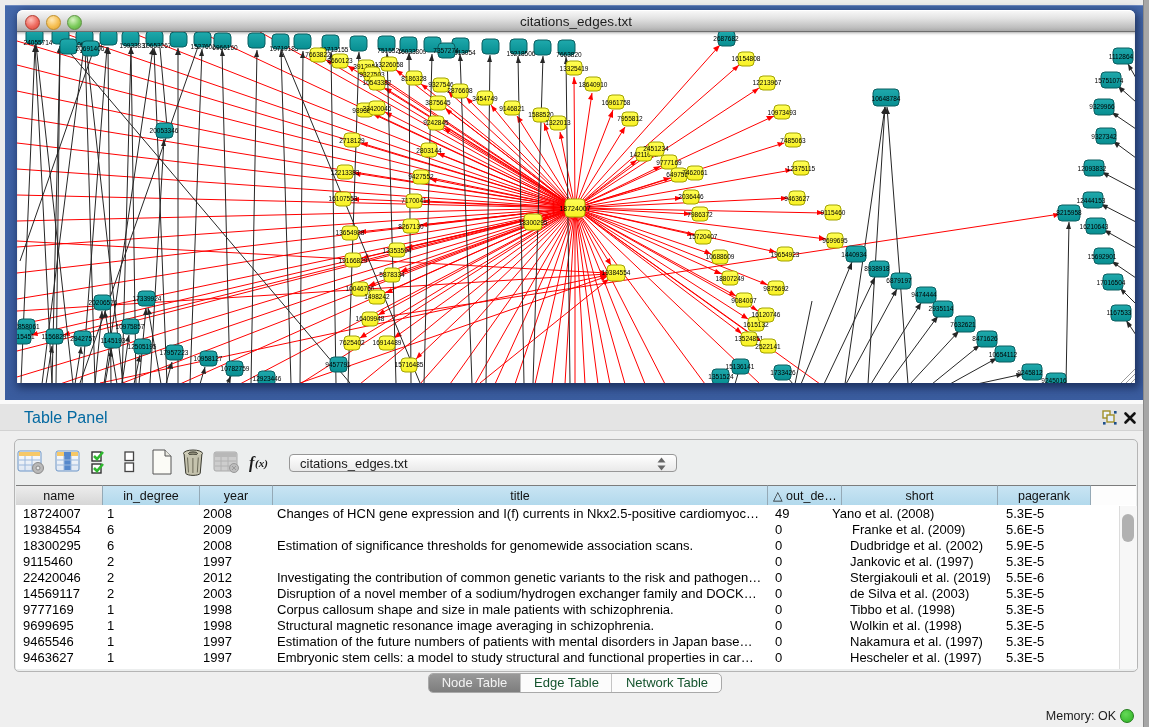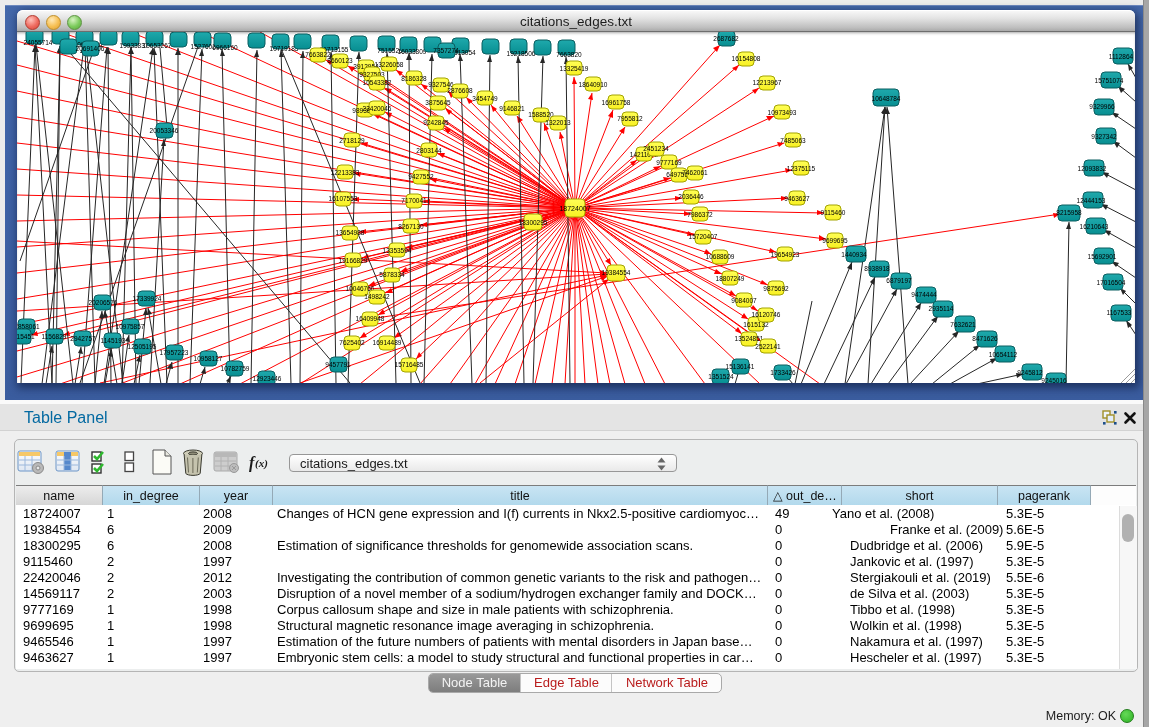--- a/index.html
+++ b/index.html
@@ -22,21 +22,21 @@
 border:1px solid #979797;border-radius:4px;font-size:13px;color:#1a1a1a;line-height:18px;padding-left:10px;box-sizing:border-box}
 .hc{position:absolute;top:485px;height:20px;background:linear-gradient(180deg,#c9e4f3,#b2d9ec);
 border-right:1px solid #94a9b6;border-top:1px solid #7c7c7c;box-sizing:border-box;
 font-size:12.5px;color:#111;text-align:center;line-height:20px}
 #rowsbg{left:16px;top:505px;width:1120px;height:164px;background:#fff}
 .trow{position:absolute;left:0;width:1149px;height:16px;font-size:13px;color:#000}
 .trow span{position:absolute;top:0;white-space:nowrap}
 #sbar{left:1119px;top:506px;width:17px;height:163px;background:#f7f7f7;border-left:1px solid #dcdcdc}
 #sthumb{left:1121.5px;top:514px;width:12px;height:28px;background:#b1b1b1;border-radius:6px}
 #tabs{left:428px;top:673px;width:294px;height:20px;background:#fcfcfc;border:1px solid #a9a9a9;border-radius:5px;box-sizing:border-box}
-.seg{position:absolute;top:0;height:18px;font-size:13px;line-height:18px;text-align:center;color:#b91c1c}
+.seg{position:absolute;top:0;height:18px;font-size:13px;line-height:18px;text-align:center;color:#14532d}
 #seg1{left:0;width:91px;background:linear-gradient(180deg,#999,#7d7d7d);color:#f3f3f3;border-radius:4px 0 0 4px}
 #seg2{left:91px;width:91px;border-left:1px solid #c4c4c4}
 #seg3{left:182px;width:110px;border-left:1px solid #c4c4c4}
 #mem{left:940px;top:709px;width:176px;text-align:right;font-size:12.5px;color:#1c1c1c}
 #memdot{left:1120px;top:709px;width:12px;height:12px;border-radius:50%;background:radial-gradient(circle at 40% 35%,#64d957,#2eb224);border:1px solid #217c1a}
 #close{left:1123px;top:411px;width:14px;height:14px}
 </style></head><body>
 <div id="desk" class="abs">
  <div id="win" class="abs">
   <div id="tbar" class="abs">
@@ -745,30 +745,30 @@
     <span style="left:277px">Changes of HCN gene expression and I(f) currents in Nkx2.5-positive cardiomyoc…</span>
     <span style="left:775px">49</span>
     <span style="left:832px">Yano et al. (2008)</span>
     <span style="left:1006px">5.3E-5</span>
   </div>
 <div class="trow" style="top:522px">
     <span style="left:23px">19384554</span>
     <span style="left:107px">6</span>
     <span style="left:203px">2009</span>
     <span style="left:775px">0</span>
-    <span style="left:890px">Franke et al. (2009)</span>
+    <span style="left:852px">Franke et al. (2009)</span>
     <span style="left:1006px">5.6E-5</span>
   </div>
 <div class="trow" style="top:538px">
     <span style="left:23px">18300295</span>
     <span style="left:107px">6</span>
     <span style="left:203px">2008</span>
     <span style="left:277px">Estimation of significance thresholds for genomewide association scans.</span>
     <span style="left:775px">0</span>
-    <span style="left:850px">Dudbridge et al. (2006)</span>
+    <span style="left:850px">Dudbridge et al. (2002)</span>
     <span style="left:1006px">5.9E-5</span>
   </div>
 <div class="trow" style="top:554px">
     <span style="left:23px">9115460</span>
     <span style="left:107px">2</span>
     <span style="left:203px">1997</span>
     <span style="left:775px">0</span>
     <span style="left:850px">Jankovic et al. (1997)</span>
     <span style="left:1006px">5.3E-5</span>
   </div>

